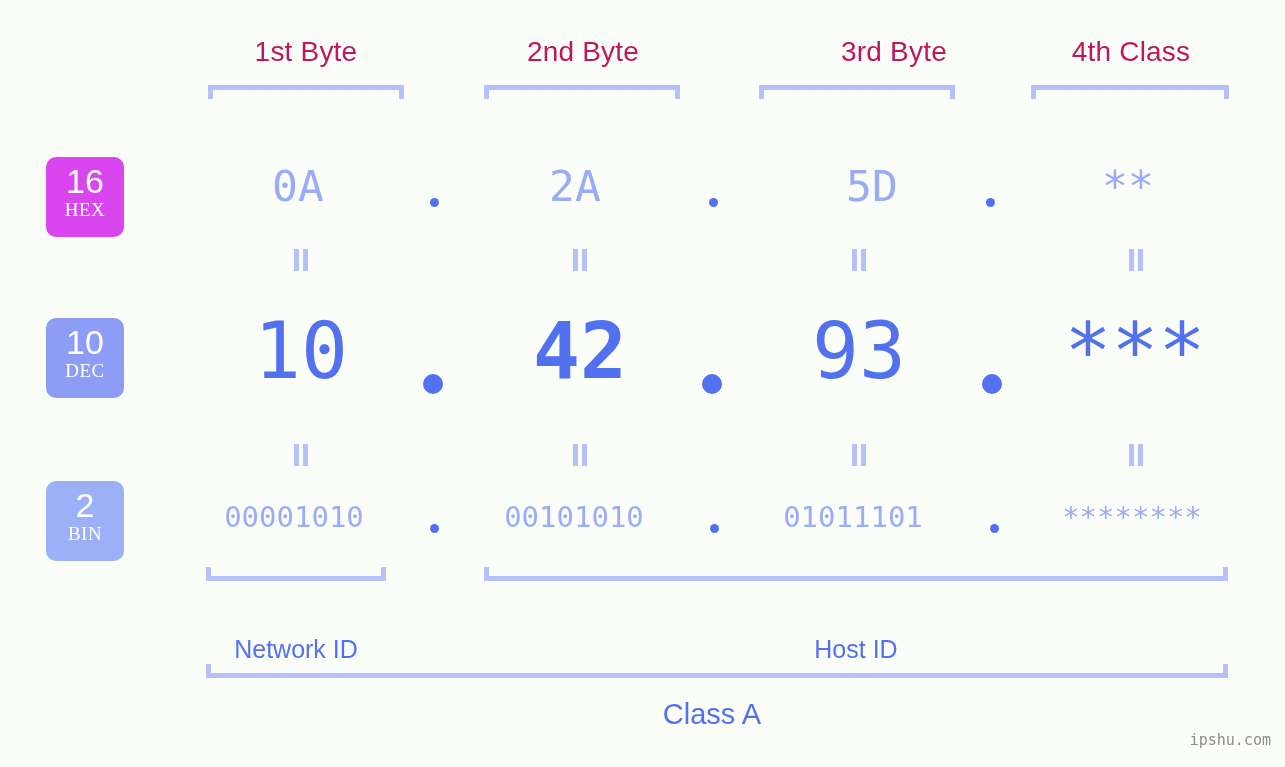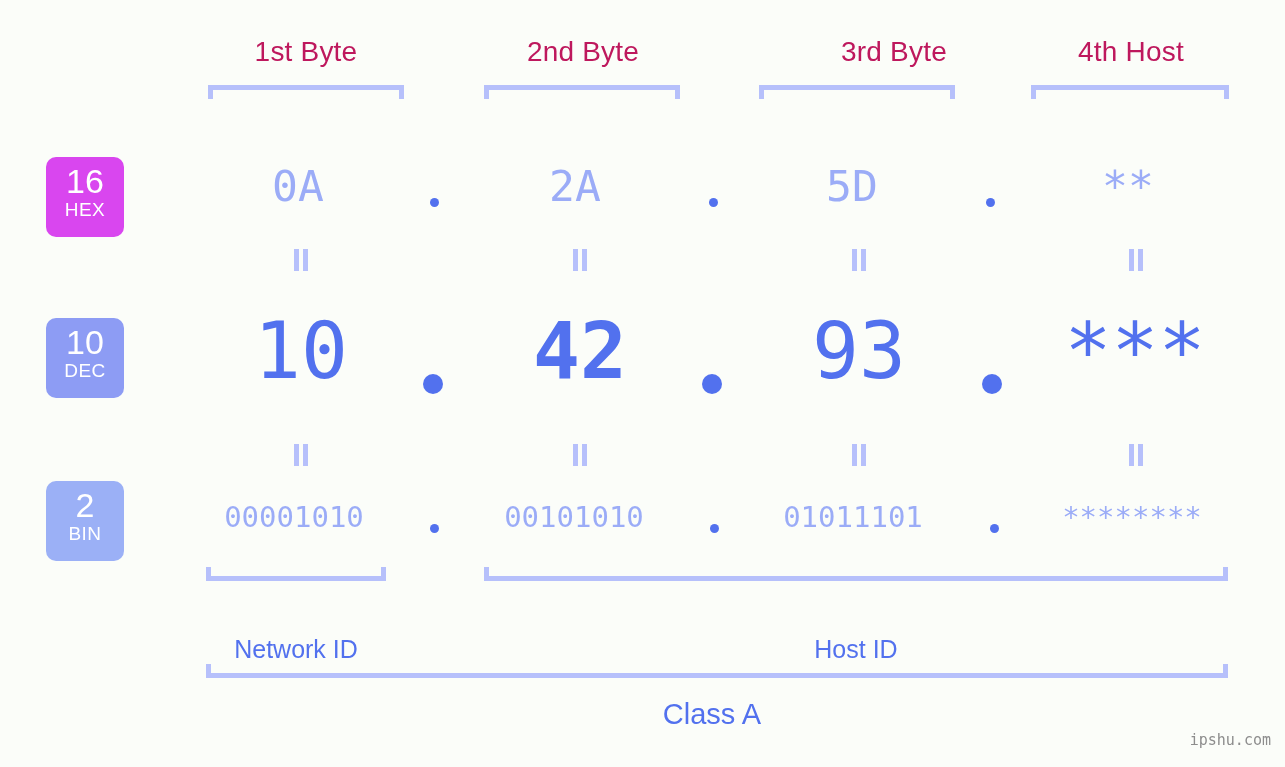--- a/index.html
+++ b/index.html
@@ -71,21 +71,21 @@
     font-size: 34px;
     line-height: 36px;
     font-weight: 400;
     font-family: "Liberation Sans", sans-serif;
   }
   .badge .nm {
     display: block;
     font-size: 19px;
     line-height: 22px;
     font-weight: 400;
-    font-family: Liberation Sans, sans-serif;
+    font-family: Liberation Serif, serif;
     letter-spacing: 0.5px;
   }
   .badge-hex { top: 157px; background: #d946ef; }
   .badge-dec { top: 318px; background: #8d9cf4; }
   .badge-bin { top: 481px; background: #9bb0f6; }
 
   
   .cell {
     position: absolute;
     text-align: center;
@@ -179,21 +179,21 @@
   }
 </style>
 </head>
 <body>
 
 <div class="stage">
 
   <div class="byte-label" style="left:206px;width:200px;">1st Byte</div>
   <div class="byte-label" style="left:483px;width:200px;">2nd Byte</div>
   <div class="byte-label" style="left:794px;width:200px;">3rd Byte</div>
-  <div class="byte-label" style="left:1031px;width:200px;">4th Host</div>
+  <div class="byte-label" style="left:1031px;width:200px;">4th Class</div>
 
   <div class="bracket-down" style="left:208px;top:85px;width:196px;"></div>
   <div class="bracket-down" style="left:484px;top:85px;width:196px;"></div>
   <div class="bracket-down" style="left:759px;top:85px;width:196px;"></div>
   <div class="bracket-down" style="left:1031px;top:85px;width:198px;"></div>
 
   <div class="badge badge-hex">
     <span class="num">16</span>
     <span class="nm">HEX</span>
   </div>
@@ -202,21 +202,21 @@
     <span class="nm">DEC</span>
   </div>
   <div class="badge badge-bin">
     <span class="num">2</span>
     <span class="nm">BIN</span>
   </div>
 
   <div class="row-hex">
     <div class="cell" style="left:198px;width:200px;">0A</div>
     <div class="cell" style="left:475px;width:200px;">2A</div>
-    <div class="cell" style="left:752px;width:200px;text-align:center;">5D</div>
+    <div class="cell" style="left:772px;width:200px;text-align:center;">5D</div>
     <div class="cell" style="left:1028px;width:200px;">**</div>
     <div class="dot dot-hex" style="left:430px;"></div>
     <div class="dot dot-hex" style="left:709px;"></div>
     <div class="dot dot-hex" style="left:986px;"></div>
   </div>
 
   <div class="eqsign eq-r1" style="left:291px;">
       <i class="a"></i>
       <i class="b"></i>
     </div>

